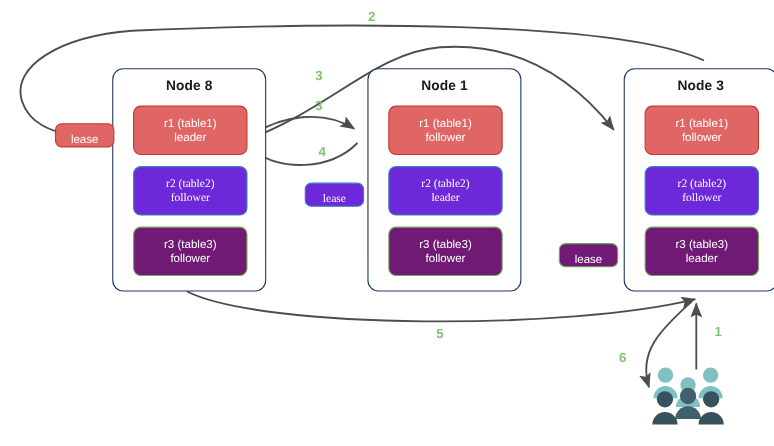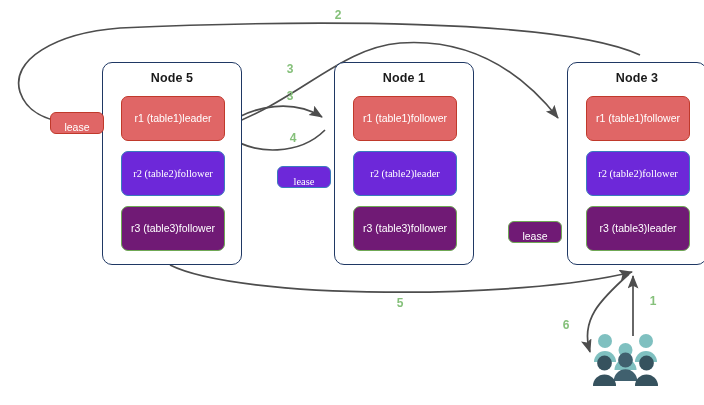--- a/index.html
+++ b/index.html
@@ -45,21 +45,21 @@
     color: #1a1a1a;
     letter-spacing: .1px;
   }
 
   
   .replica {
     position: absolute;
     box-sizing: border-box;
     border-radius: 7px;
     display: flex;
-    flex-direction: row;
+    flex-direction: column;
     align-items: center;
     justify-content: center;
     color: #ffffff;
     font-size: 10.5px;
     line-height: 13px;
     text-align: center;
     border-width: 1.3px;
     border-style: solid;
   }
   .replica .ln { display: block; white-space: nowrap; }
@@ -127,21 +127,21 @@
 
       <path d="M 170,265 C 240,300 520,300 632,272"></path>
 
       <path d="M 633,336 L 633,276"></path>
 
       <path d="M 629,274 C 600,300 580,320 590,352"></path>
     </g>
   </svg>
 
   <div class="node" style="left:102px; top:62px; width:140px; height:203px;">
-    <div class="node-title">Node 5</div>
+    <div class="node-title">Node 8</div>
     <div class="replica c-red" style="left:18px; top:33px; width:104px; height:45px;">
       <span class="ln">r1 (table1)</span>
       <span class="ln">leader</span>
     </div>
     <div class="replica c-blue" style="left:18px; top:88px; width:104px; height:45px;">
       <span class="ln">r2 (table2)</span>
       <span class="ln">follower</span>
     </div>
     <div class="replica c-green" style="left:18px; top:143px; width:104px; height:45px;">
       <span class="ln">r3 (table3)</span>

